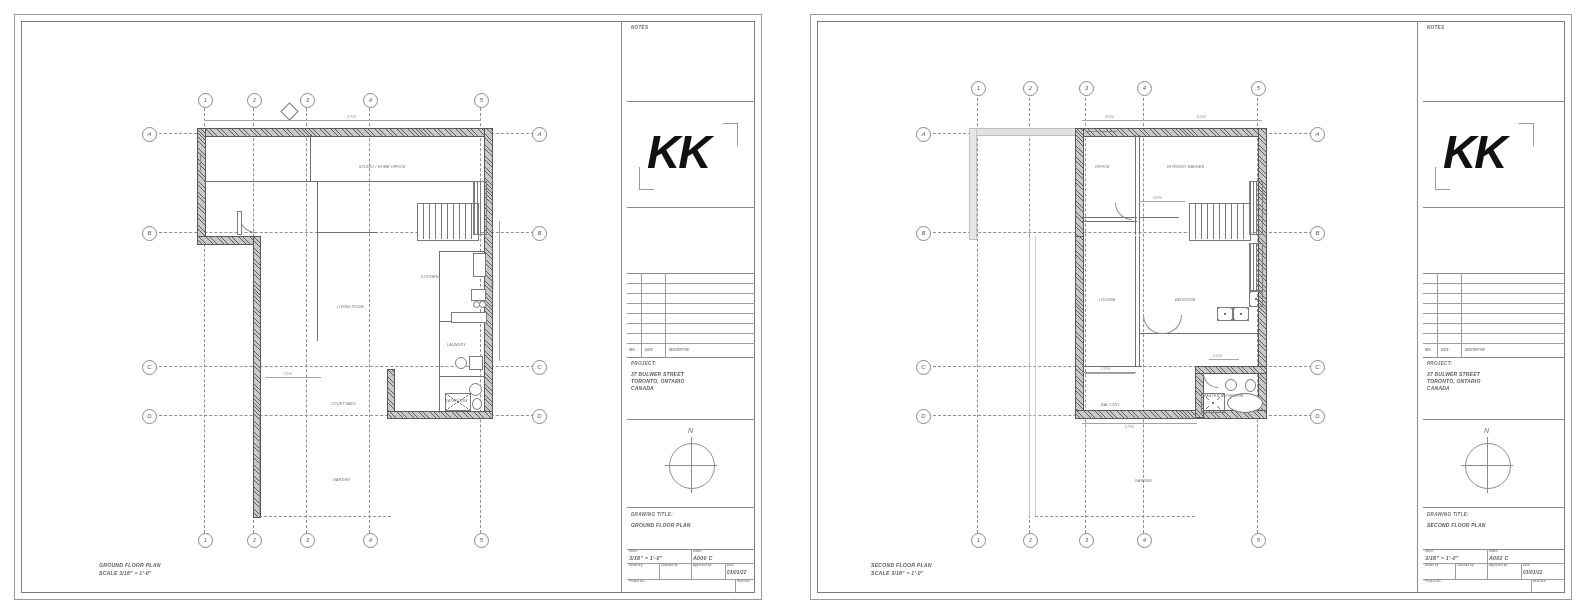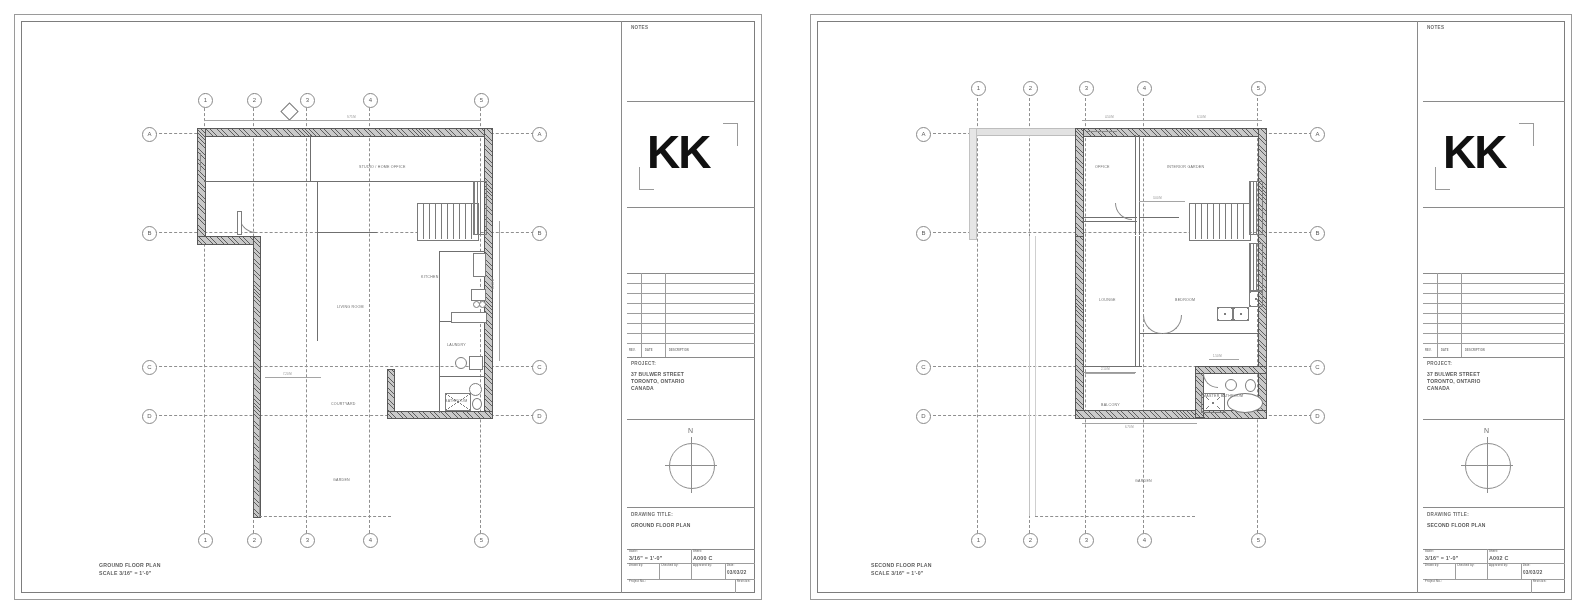--- a/index.html
+++ b/index.html
@@ -1,17 +1,17 @@
 <!DOCTYPE html>
 <html><head>
 <meta charset="utf-8">
 <style>
   html,body{margin:0;padding:0;background:#ffffff;}
   body{width:1584px;height:612px;font-family:"Liberation Sans",sans-serif;overflow:hidden;}
-  .canvas{position:relative;width:1584px;height:612px;background:#fff;}
+  .canvas{position:relative;width:1584px;height:612px;background:#fff;font-style:italic;}
 
   
   .sheet{position:absolute;top:14px;height:584px;background:#fff;border:1px solid #9a9a9a;}
   .sheet-inner{position:absolute;left:6px;top:6px;right:6px;bottom:6px;border:1px solid #7d7d7d;}
   .sheet-a{left:14px;width:746px;}
   .sheet-b{left:810px;width:760px;}
 
   .plan-area{position:absolute;left:0;top:0;bottom:0;border-right:1px solid #8a8a8a;}
   .title-col{position:absolute;top:0;bottom:0;right:0;}
 

